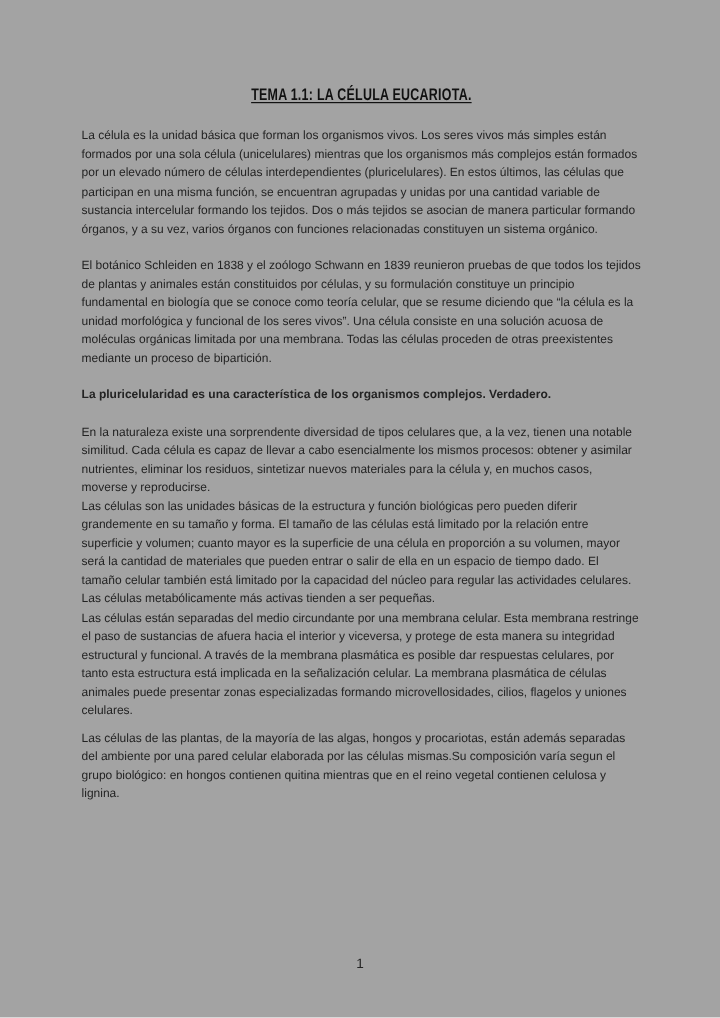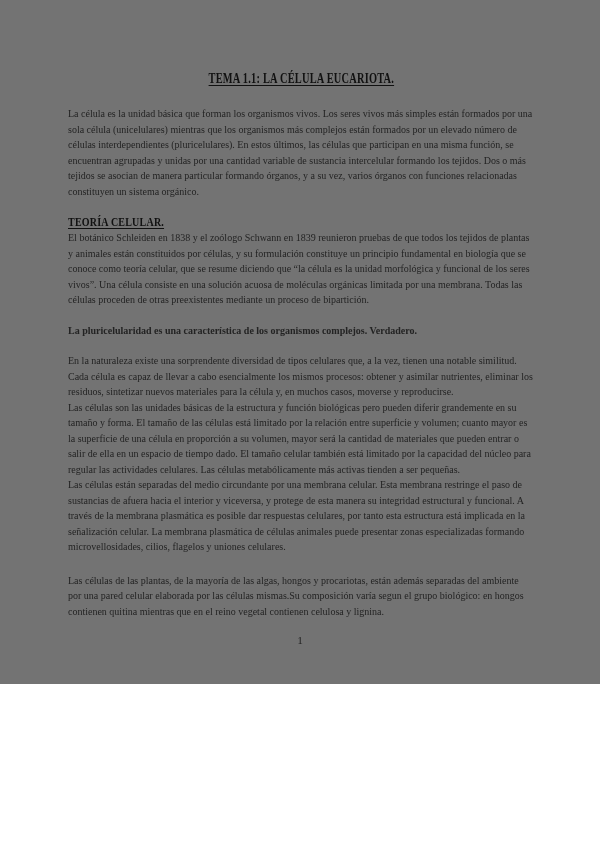--- a/index.html
+++ b/index.html
@@ -4,26 +4,26 @@
 <title>TEMA 1.1: LA CÉLULA EUCARIOTA.</title>
 <style>
   html, body {
     margin: 0;
     padding: 0;
     background: #ffffff;
   }
   .page {
     position: relative;
     width: 600px;
-    height: 684px;
+    height: 848px;
     margin: 0;
-    background: #737373;
+    background: #a3a3a3;
     box-sizing: border-box;
     padding: 70px 66px 0 68px;
-    font-family: Liberation Serif, serif;
+    font-family: Liberation Sans, sans-serif;
     color: #232323;
     overflow: hidden;
   }
   .doc-title {
     margin: 0 0 19px 0;
     text-align: center;
     font-size: 14px;
     font-weight: bold;
     color: #111111;
     line-height: 17px;
@@ -45,42 +45,41 @@
     line-height: 16px;
   }
   .section-heading .condensed { transform-origin: left center; }
   p.body-text {
     margin: 0;
     font-size: 10px;
     line-height: 15.5px;
     color: #232323;
   }
   p.gap-below { margin-bottom: 15px; }
-  p.gap-above { margin-top: 18px; }
+  p.gap-above { margin-top: 7px; }
   p.bold-line { font-weight: bold; }
   .page-number {
     position: absolute;
     left: 0;
     right: 0;
     bottom: 38px;
     text-align: center;
     font-size: 11.3px;
     color: #232323;
   }
 </style>
 </head>
 <body>
 
 <div class="page">
 
   <h1 class="doc-title"><span class="condensed">TEMA 1.1: LA CÉLULA EUCARIOTA.</span></h1>
 
   <p class="body-text gap-below">La célula es la unidad básica que forman los organismos vivos. Los seres vivos más simples están formados por una sola célula (unicelulares) mientras que los organismos más complejos están formados por un elevado número de células interdependientes (pluricelulares). En estos últimos, las células que participan en una misma función, se encuentran agrupadas y unidas por una cantidad variable de sustancia intercelular formando los tejidos. Dos o más tejidos se asocian de manera particular formando órganos, y a su vez, varios órganos con funciones relacionadas constituyen un sistema orgánico.</p>
 
-  <h2 class="section-heading"><span class="condensed">TEORÍA CELULAR.</span></h2>
 
   <p class="body-text gap-below">El botánico Schleiden en 1838 y el zoólogo Schwann en 1839 reunieron pruebas de que todos los tejidos de plantas y animales están constituidos por células, y su formulación constituye un principio fundamental en biología que se conoce como teoría celular, que se resume diciendo que “la célula es la unidad morfológica y funcional de los seres vivos”. Una célula consiste en una solución acuosa de moléculas orgánicas limitada por una membrana. Todas las células proceden de otras preexistentes mediante un proceso de bipartición.</p>
 
   <p class="body-text bold-line gap-below">La pluricelularidad es una característica de los organismos complejos. Verdadero.</p>
 
   <p class="body-text">En la naturaleza existe una sorprendente diversidad de tipos celulares que, a la vez, tienen una notable similitud. Cada célula es capaz de llevar a cabo esencialmente los mismos procesos: obtener y asimilar nutrientes, eliminar los residuos, sintetizar nuevos materiales para la célula y, en muchos casos, moverse y reproducirse.</p>
 
   <p class="body-text">Las células son las unidades básicas de la estructura y función biológicas pero pueden diferir grandemente en su tamaño y forma. El tamaño de las células está limitado por la relación entre superficie y volumen; cuanto mayor es la superficie de una célula en proporción a su volumen, mayor será la cantidad de materiales que pueden entrar o salir de ella en un espacio de tiempo dado. El tamaño celular también está limitado por la capacidad del núcleo para regular las actividades celulares. Las células metabólicamente más activas tienden a ser pequeñas.</p>
 
   <p class="body-text">Las células están separadas del medio circundante por una membrana celular. Esta membrana restringe el paso de sustancias de afuera hacia el interior y viceversa, y protege de esta manera su integridad estructural y funcional. A través de la membrana plasmática es posible dar respuestas celulares, por tanto esta estructura está implicada en la señalización celular. La membrana plasmática de células animales puede presentar zonas especializadas formando microvellosidades, cilios, flagelos y uniones celulares.</p>

